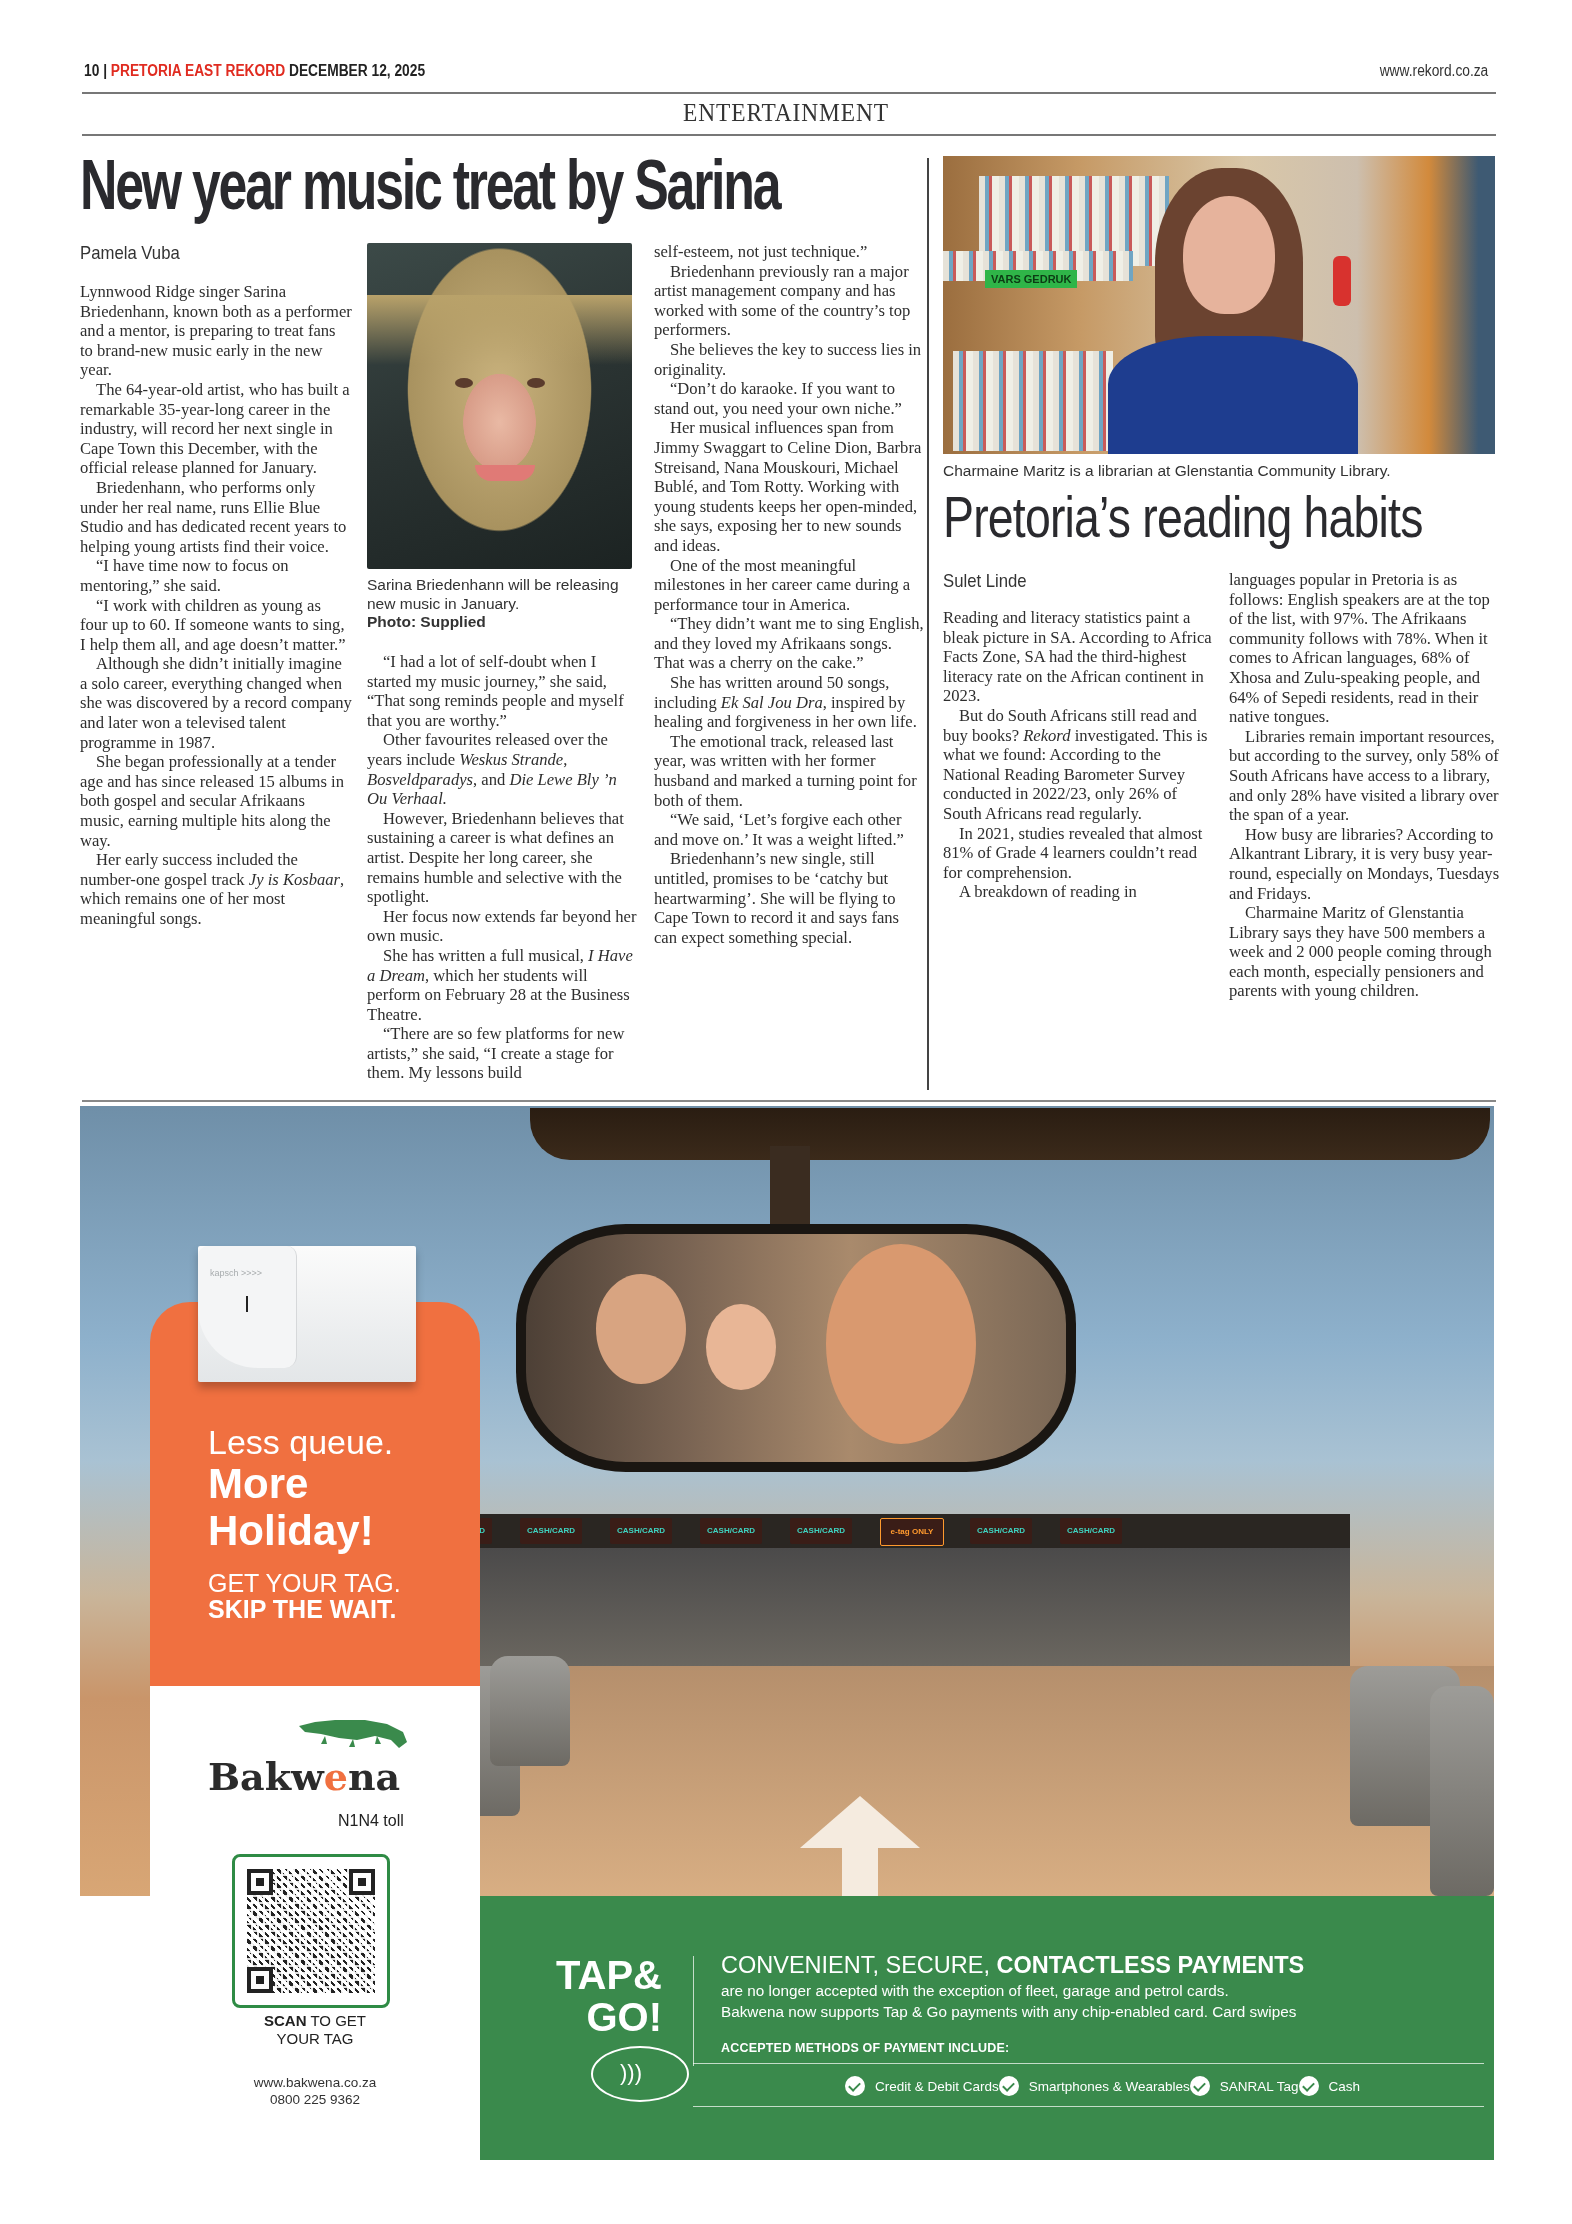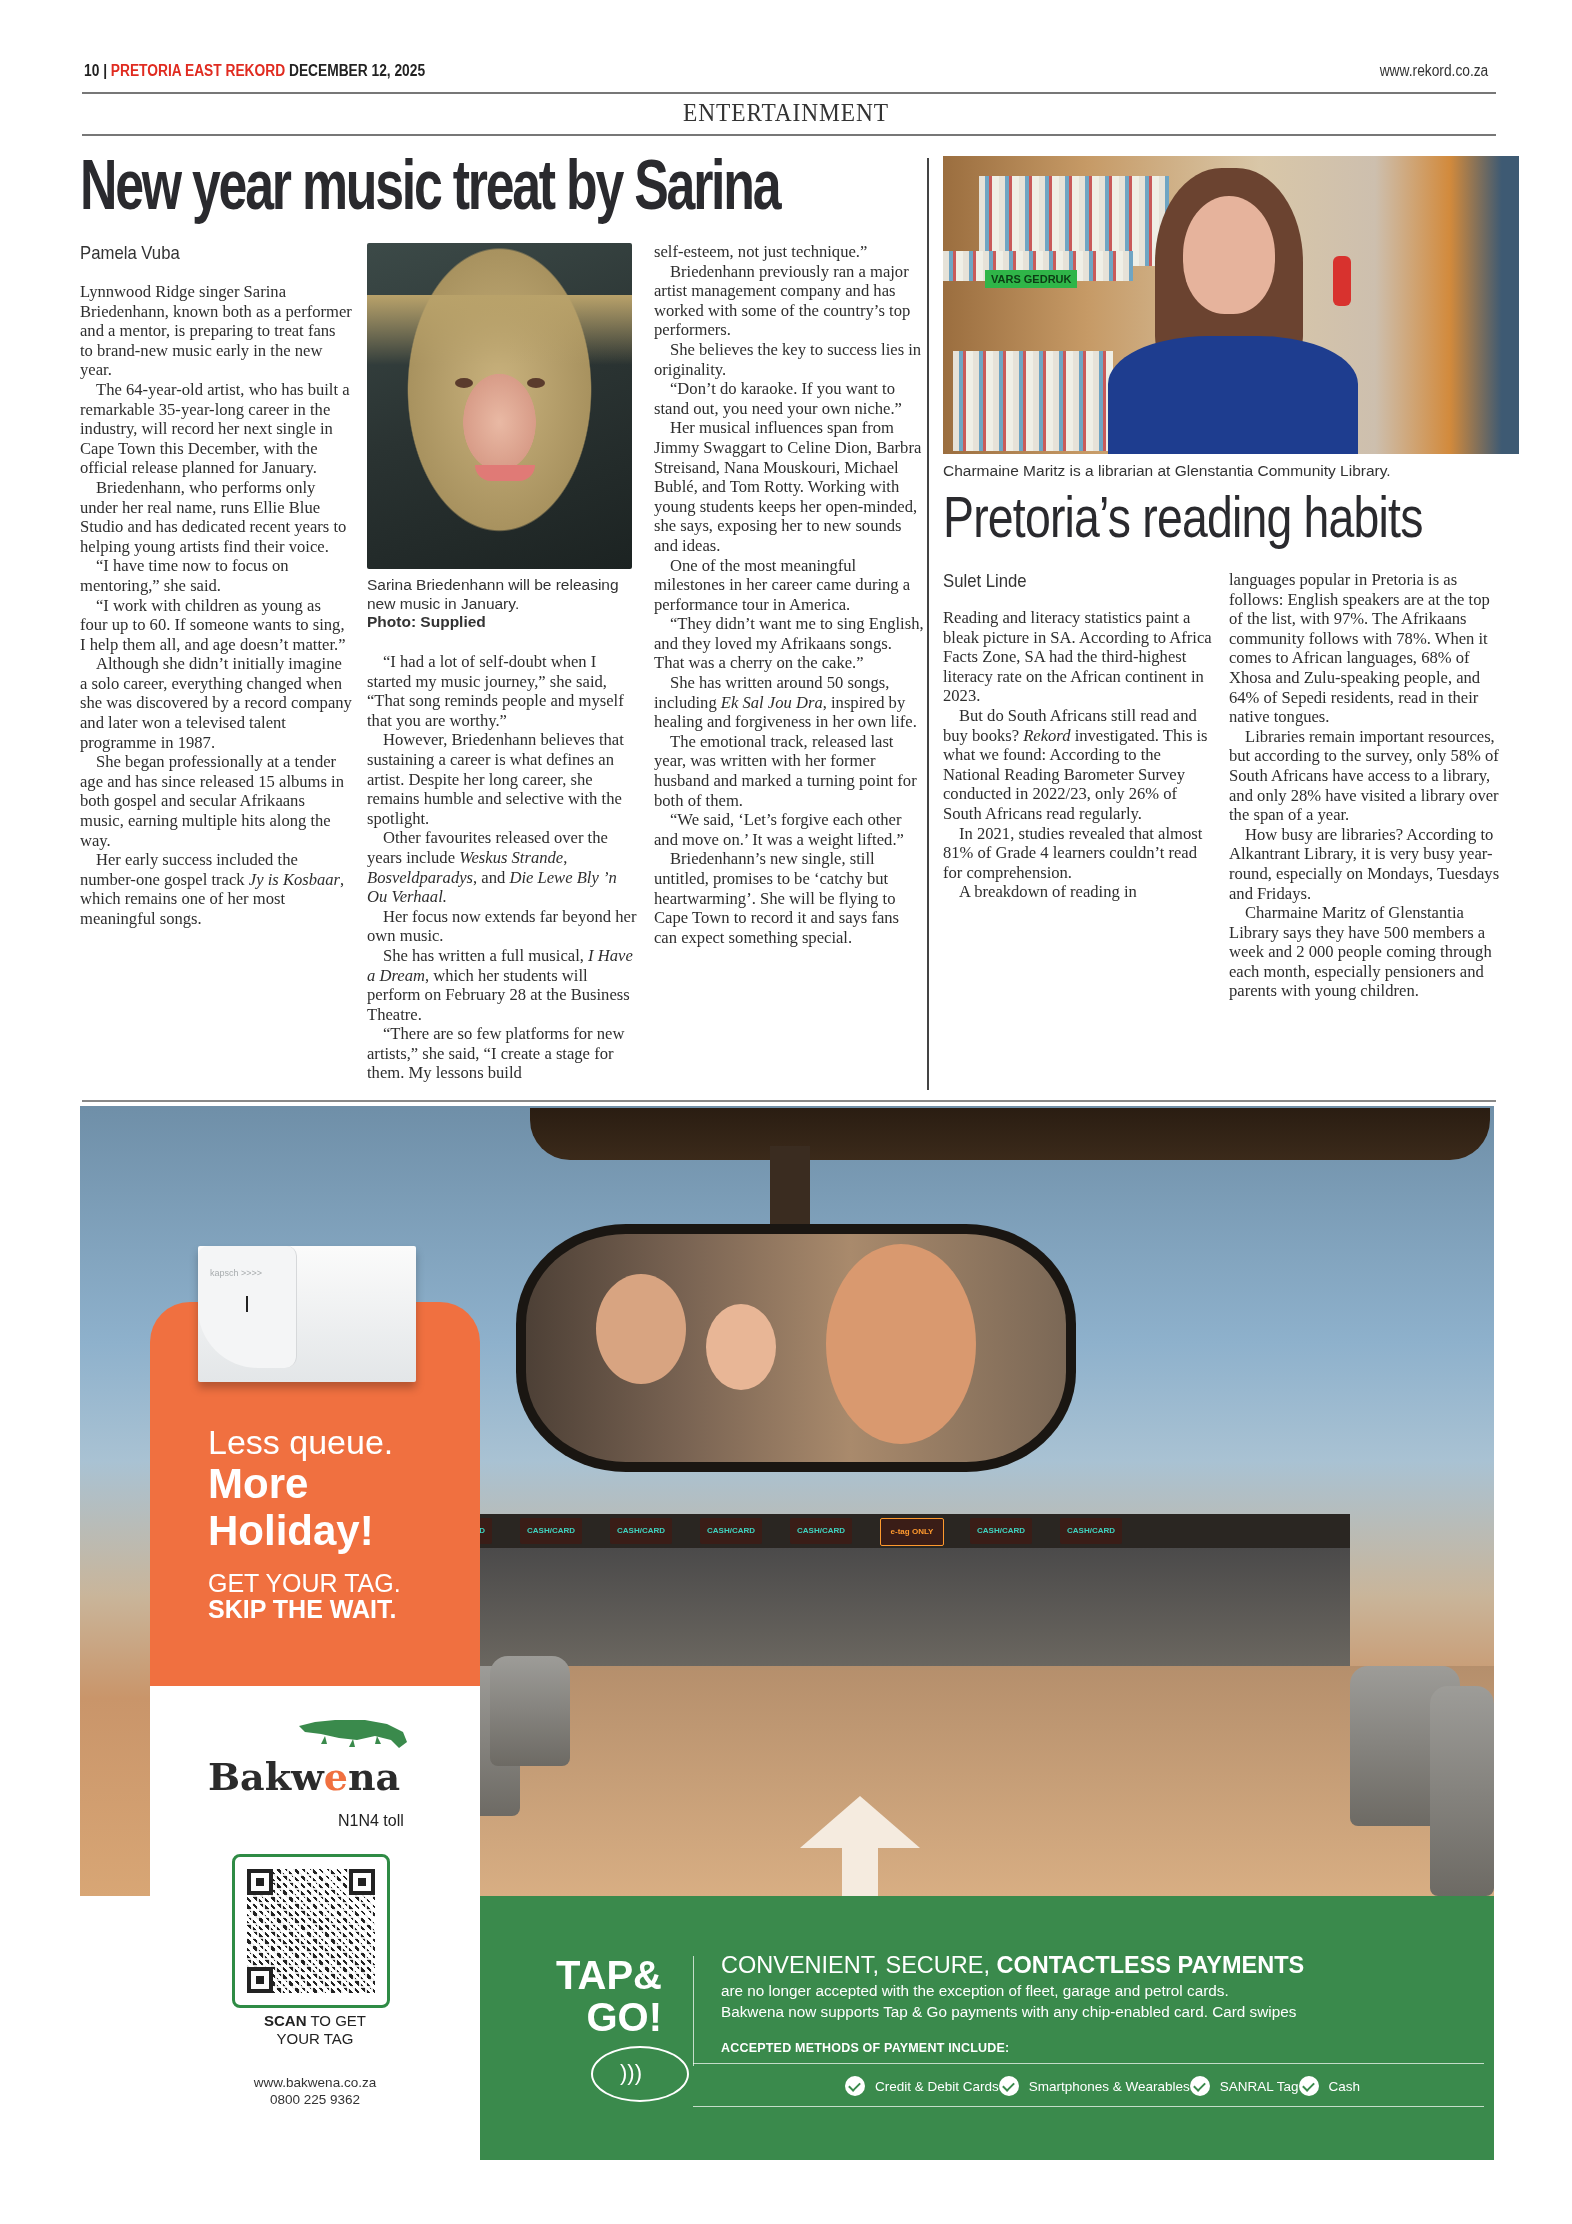--- a/index.html
+++ b/index.html
@@ -26,21 +26,21 @@
   .photo-sarina { left: 367px; top: 243px; width: 265px; height: 326px; border-radius: 2px; overflow: hidden;
     background: radial-gradient(ellipse 60px 80px at 50% 55%, #e9b9a4 0%, #d89c88 60%, transparent 61%),
                 radial-gradient(ellipse 130px 200px at 50% 45%, #c9b27d 0%, #a8925f 70%, transparent 71%),
                 linear-gradient(160deg, #3c4a48 0%, #2a3332 50%, #1c2322 100%); }
   .caption { font-size: 15.5px; line-height: 18.5px; color: #333; }
   .caption b { font-weight: bold; }
 
   .vrule { left: 927px; top: 158px; width: 2px; height: 932px; background: #444; }
 
   .photo-lib { left: 943px; top: 156px; width: 552px; height: 298px; overflow: hidden;
-    background: linear-gradient(90deg, #9b6e3f 0%, #c69a66 25%, #d9c7a8 55%, #cdbfae 75%, #d28a3c 88%, #3e5a73 97%); padding-left: 24px; }
+    background: linear-gradient(90deg, #9b6e3f 0%, #c69a66 25%, #d9c7a8 55%, #cdbfae 75%, #d28a3c 88%, #3e5a73 97%); }
   .lib-shelf { background: repeating-linear-gradient(90deg, #e6e2d8 0 6px, #6fa5c3 6px 10px, #c95a5a 10px 13px, #efefe6 13px 20px); }
   .lib-woman-hair { border-radius: 45% 45% 20% 20%; background: #6b4330; }
   .lib-woman-face { border-radius: 50% 50% 45% 45%; background: #e6b39c; }
   .lib-woman-top { border-radius: 40% 40% 0 0; background: #1e3d8f; }
   .vars { background: #2fb548; color: #0c3b14; font-weight: bold; font-size: 11px; padding: 3px 6px; }
 
   .head2 { left: 943px; top: 488px; font-size: 58px; color: #2a2a2e; white-space: nowrap; transform: scaleX(0.8); transform-origin: left top; line-height: 1; letter-spacing: -1px; }
 
   .rule-bottom { left: 82px; top: 1100px; width: 1414px; height: 2px; background: #888; }
 
@@ -137,22 +137,22 @@
   <div class="abs" style="left:108px; top:222px; width:60px; height:16px; background:#e07a76; border-radius:0 0 30px 30px;"></div>
   <div class="abs" style="left:0; top:52px; width:265px; height:70px; background:linear-gradient(#b9a26a, rgba(185,162,106,0));"></div>
 </div>
 <div class="abs caption sans" style="left:367px; top:576px; width:270px;">
   <div>Sarina Briedenhann will be releasing new music in January.</div>
   <b>Photo: Supplied</b>
 </div>
 
 <div class="abs col serif" style="left:367px; top:652px; width:272px;">
   <p>“I had a lot of self-doubt when I started my music journey,” she said, “That song reminds people and myself that you are worthy.”</p>
+  <p><span>Other favourites released over the years include </span><i>Weskus Strande</i><span>, </span><i>Bosveldparadys</i><span>, and </span><i>Die Lewe Bly ’n Ou Verhaal.</i></p>
   <p>However, Briedenhann believes that sustaining a career is what defines an artist. Despite her long career, she remains humble and selective with the spotlight.</p>
-  <p><span>Other favourites released over the years include </span><i>Weskus Strande</i><span>, </span><i>Bosveldparadys</i><span>, and </span><i>Die Lewe Bly ’n Ou Verhaal.</i></p>
   <p>Her focus now extends far beyond her own music.</p>
   <p><span>She has written a full musical, </span><i>I Have a Dream</i><span>, which her students will perform on February 28 at the Business Theatre.</span></p>
   <p>“There are so few platforms for new artists,” she said, “I create a stage for them. My lessons build</p>
 </div>
 
 <div class="abs col serif" style="left:654px; top:242px; width:272px;">
   <p class="first">self-esteem, not just technique.”</p>
   <p>Briedenhann previously ran a major artist management company and has worked with some of the country’s top performers.</p>
   <p>She believes the key to success lies in originality.</p>
   <p>“Don’t do karaoke. If you want to stand out, you need your own niche.”</p>

